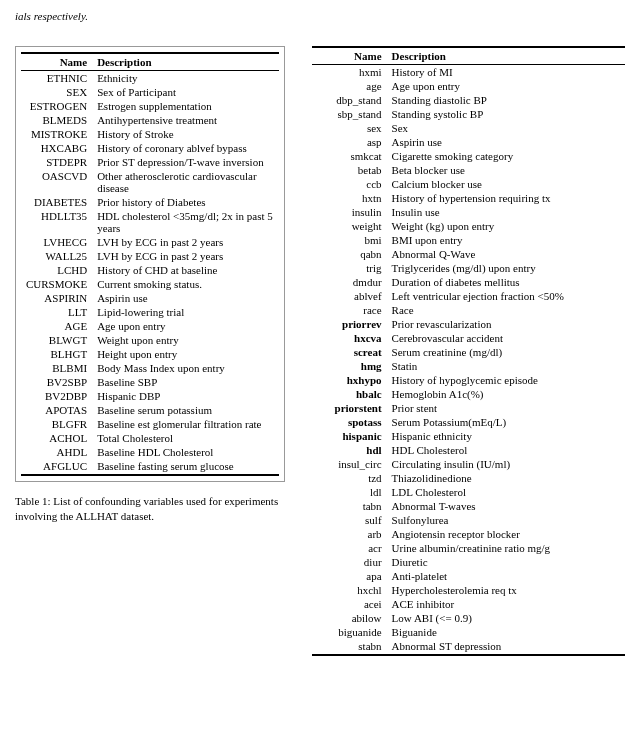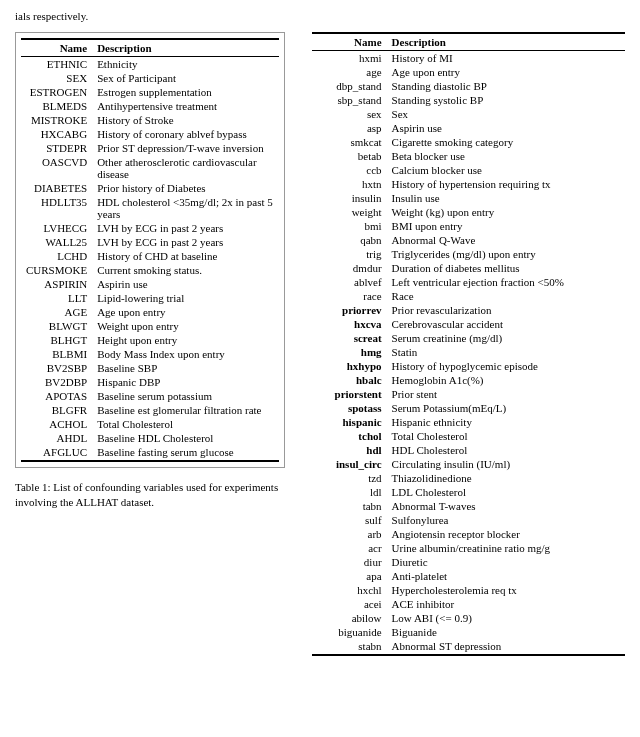--- a/index.html
+++ b/index.html
@@ -7,21 +7,22 @@
       font-family: "Times New Roman", Times, serif;
       font-size: 12px;
       background: #fff;
       color: #000;
       width: 640px;
       min-height: 737px;
       padding: 10px 15px;
     }
     .intro-text {
       font-size: 11px;
-      margin-bottom: 10px;
+      margin-bottom: 24px;
+      font-style: italic;
     }
     .layout {
       display: flex;
       gap: 27px;
       align-items: flex-start;
     }
     .left-col {
       flex: 0 0 270px;
     }
     .right-col {
@@ -314,29 +315,25 @@
           </tr>
           <tr>
             <td style="font-weight: bold;">spotass</td>
             <td>Serum Potassium(mEq/L)</td>
           </tr>
           <tr>
             <td style="font-weight: bold;">hispanic</td>
             <td>Hispanic ethnicity</td>
           </tr>
           <tr>
-            <td style="font-weight: bold;">tchol</td>
-            <td>Total Cholesterol</td>
-          </tr>
-          <tr>
             <td style="font-weight: bold;">hdl</td>
             <td>HDL Cholesterol</td>
           </tr>
           <tr>
-            <td style="font-weight: bold;">insul_circ</td>
+            <td style="font-weight: normal;">insul_circ</td>
             <td>Circulating insulin (IU/ml)</td>
           </tr>
           <tr>
             <td>tzd</td>
             <td>Thiazolidinedione</td>
           </tr>
           <tr>
             <td>ldl</td>
             <td>LDL Cholesterol</td>
           </tr>

